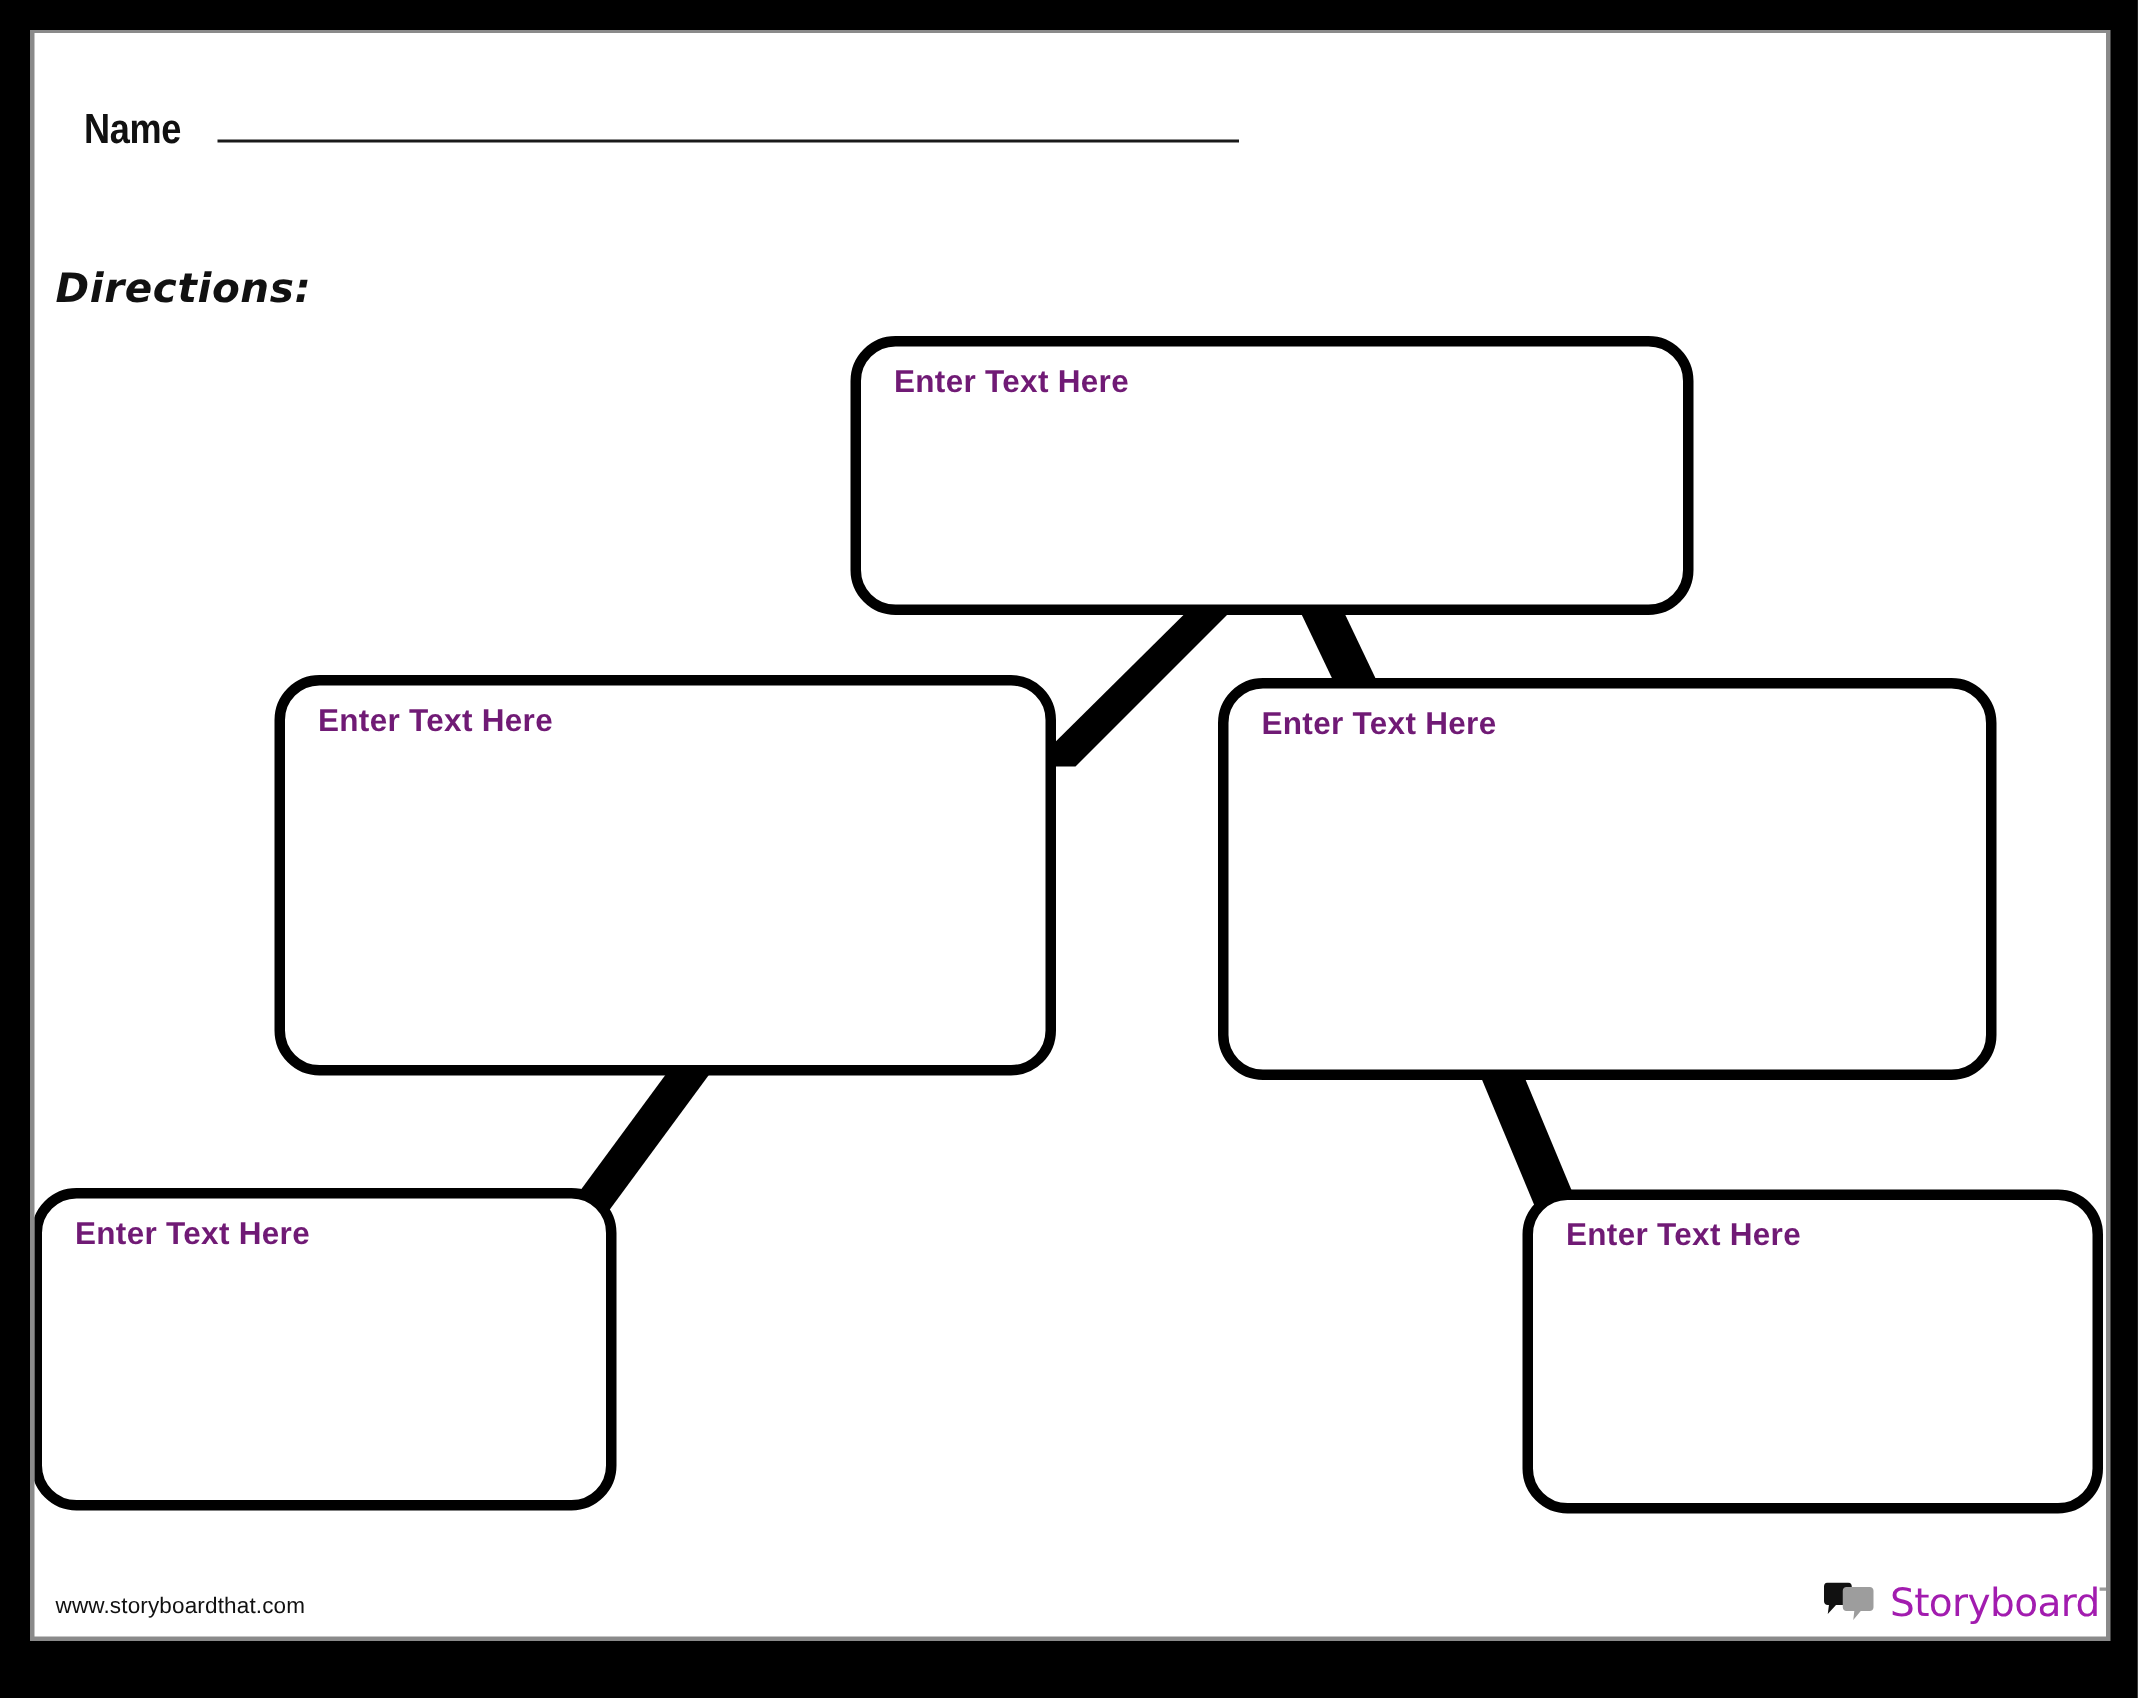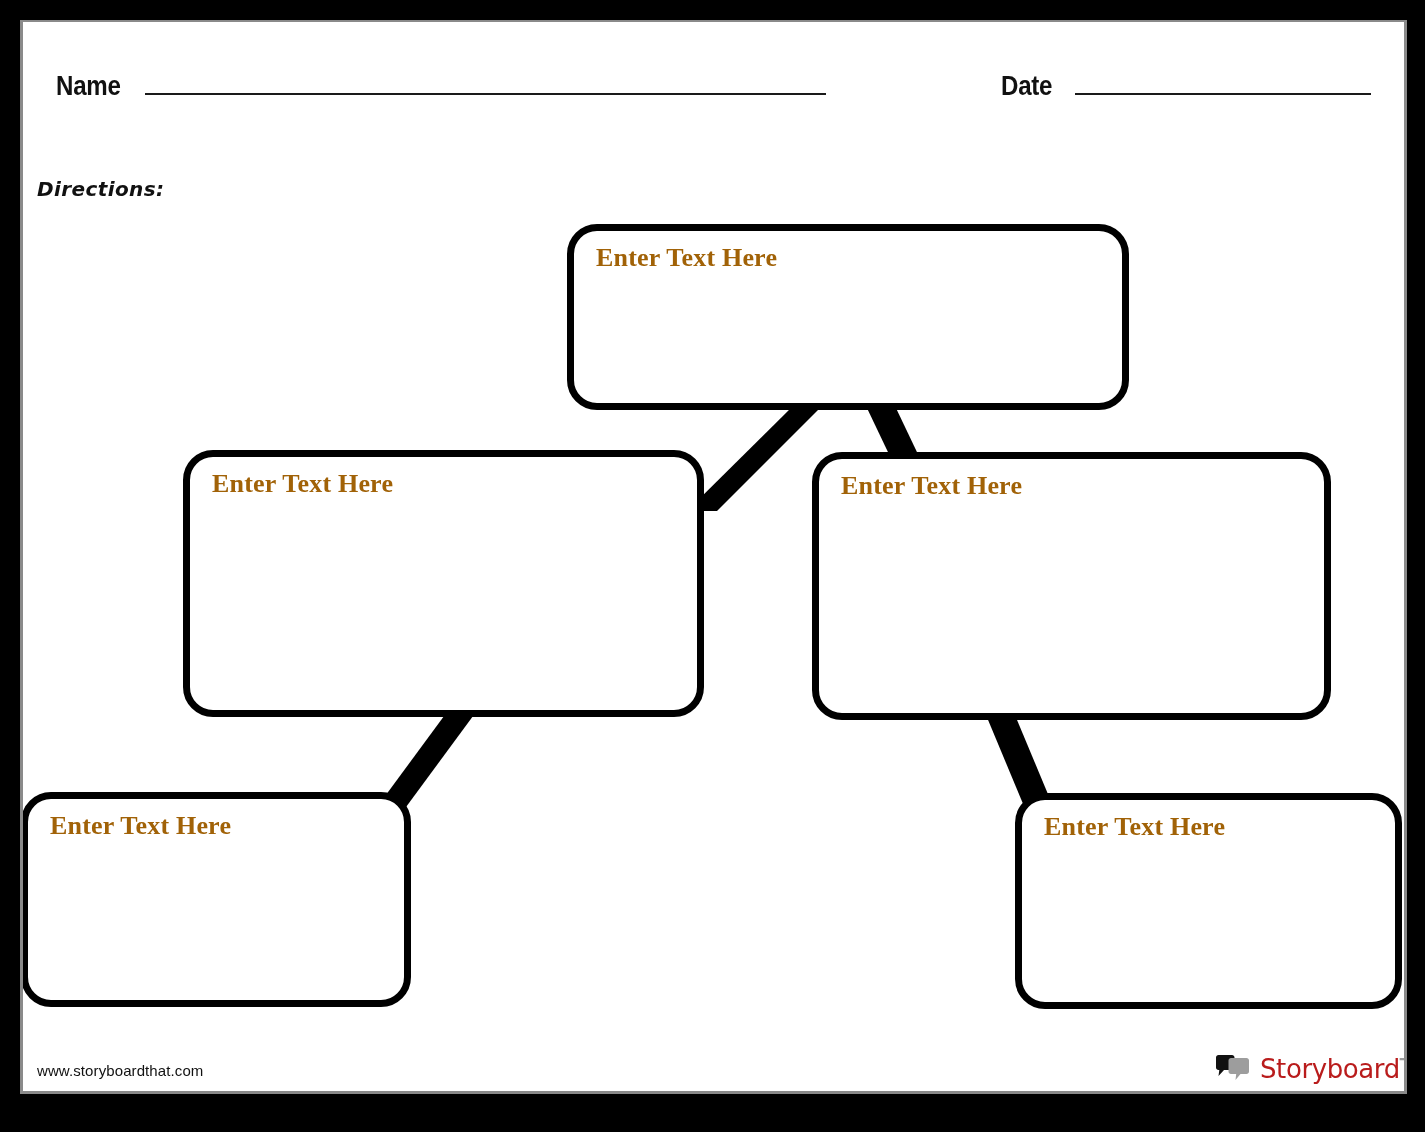--- a/index.html
+++ b/index.html
@@ -80,21 +80,21 @@
     color: #111111;
   }
 
   #directions-label {
     position: absolute;
     left: 14px;
     top: 155px;
     font-family: "DejaVu Sans", sans-serif;
     font-style: italic;
     font-weight: bold;
-    font-size: 20px;
+    font-size: 27px;
     letter-spacing: 0.4px;
     color: #111111;
   }
 
   
   #connector-layer {
     position: absolute;
     left: 0;
     top: 0;
     width: 1381px;
@@ -107,25 +107,25 @@
     position: absolute;
     box-sizing: border-box;
     background: #ffffff;
     border: 7px solid #000000;
     border-radius: 30px;
   }
   .flow-box-label {
     position: absolute;
     left: 22px;
     top: 12px;
-    font-family: Liberation Serif, serif;
-    font-weight: bold;
-    font-size: 26px;
+    font-family: Liberation Sans, sans-serif;
+    font-weight: bold;
+    font-size: 21px;
     letter-spacing: 0.2px;
-    color: #a16207;
+    color: #701a75;
     white-space: nowrap;
   }
 
   #box-top          { left: 544px; top: 202px; width: 562px; height: 186px; }
   #box-middle-left  { left: 160px; top: 428px; width: 521px; height: 267px; }
   #box-middle-right { left: 789px; top: 430px; width: 519px; height: 268px; }
   #box-bottom-left  { left: -2px;  top: 770px; width: 390px; height: 215px; }
   #box-bottom-right { left: 992px; top: 771px; width: 387px; height: 216px; }
 
   
@@ -146,40 +146,36 @@
     display: flex;
     align-items: center;
     gap: 9px;
   }
   #brand-wordmark {
     font-family: "DejaVu Sans", sans-serif;
     font-size: 26px;
     letter-spacing: -0.4px;
     white-space: nowrap;
   }
-  #brand-word-primary { color: #b91c1c; }
+  #brand-word-primary { color: #a21caf; }
   #brand-word-secondary { color: #9a9a9a; }
 </style>
 </head>
 <body>
 
 <div id="worksheet-frame">
   <div id="page-shadow"></div>
 
   <div id="page">
 
     <div class="field-row" id="name-row">
       <span class="field-label">Name</span>
       <span class="field-rule"></span>
     </div>
 
-    <div class="field-row" id="date-row">
-      <span class="field-label">Date</span>
-      <span class="field-rule"></span>
-    </div>
 
 
     <div id="directions-label">Directions:</div>
 
     <svg id="connector-layer" viewBox="0 0 1381 1069">
 
       <polygon points="770,384 799,384 694,489 664,489" fill="#000000"></polygon>
 
       <polygon points="843,384 872,384 913,470 884,470" fill="#000000"></polygon>
 

